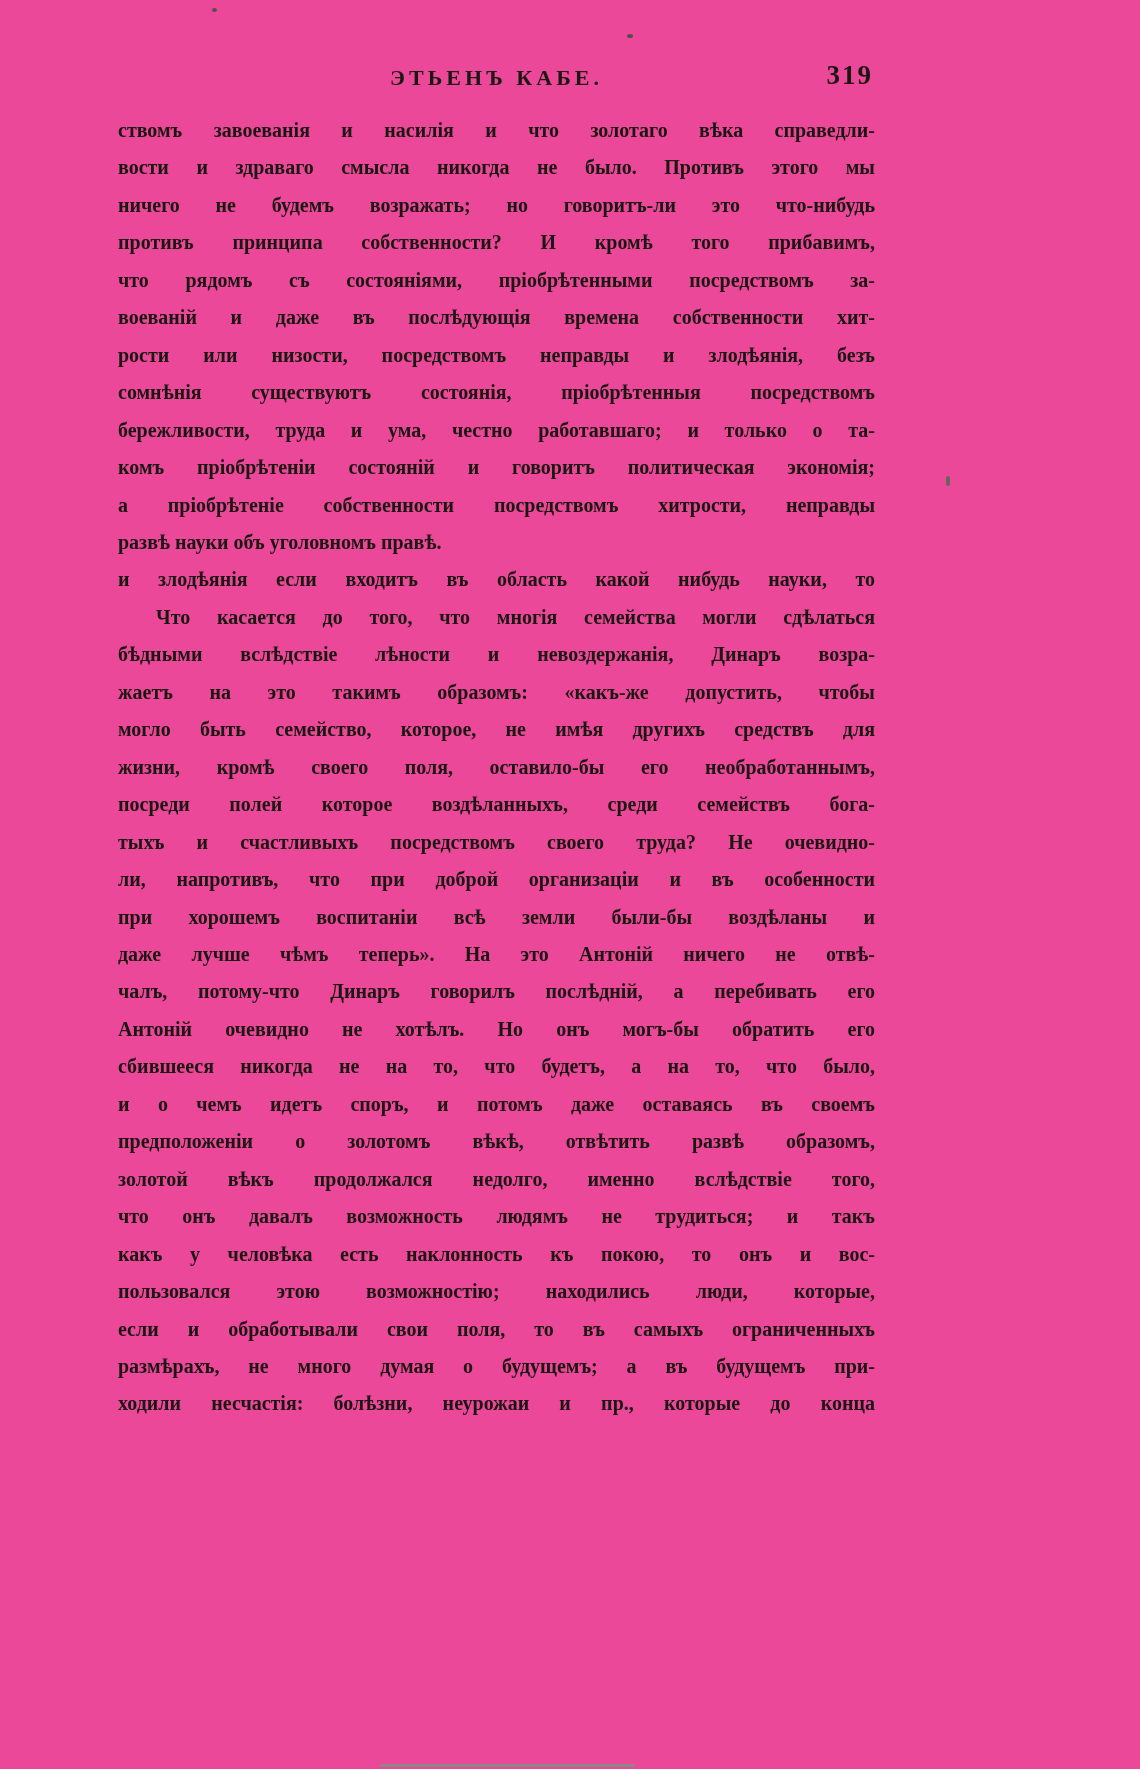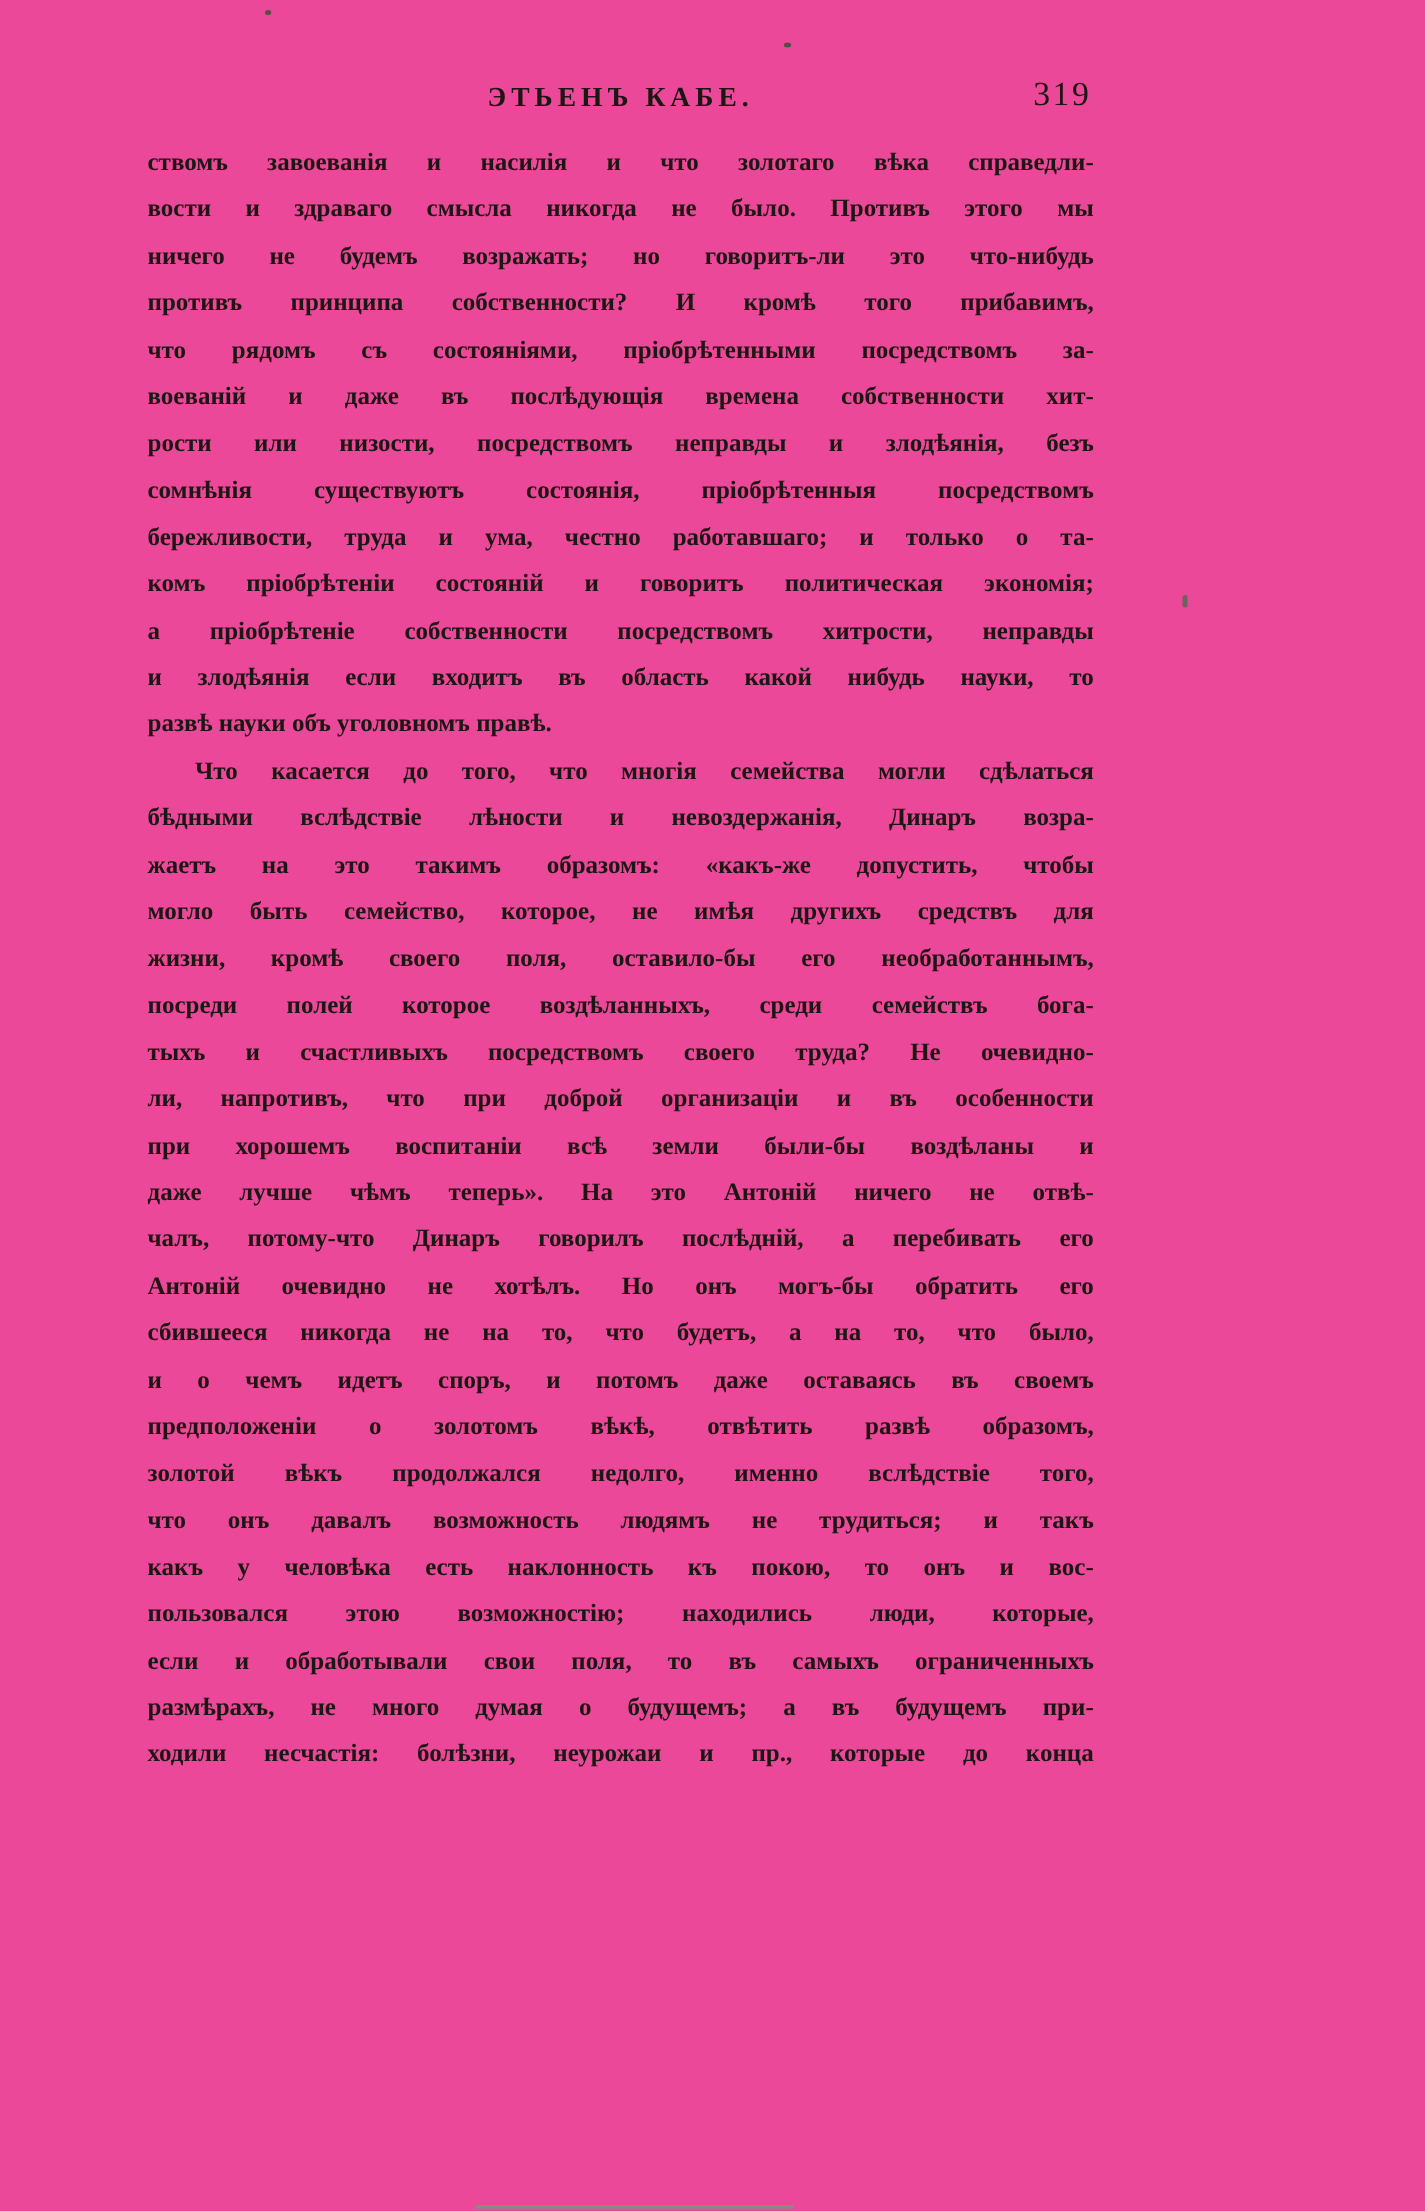--- a/index.html
+++ b/index.html
@@ -28,21 +28,21 @@
     left: 0; right: 0; top: 5px;
     text-align: center;
     font-size: 22px;
     font-weight: bold;
     letter-spacing: 4px;
   }
   .page-number {
     position: absolute;
     right: 2px; top: 0;
     font-size: 27px;
-    font-weight: normal;
+    font-weight: bold;
     letter-spacing: 2px;
   }
 
   .text-block {
     position: absolute;
     top: 112px;
     left: 118px;
     width: 757px;
     font-size: 20px;
     font-weight: bold;
@@ -83,22 +83,22 @@
       <div class="line">вости и здраваго смысла никогда не было. Противъ этого мы</div>
       <div class="line">ничего не будемъ возражать; но говоритъ-ли это что-нибудь</div>
       <div class="line">противъ принципа собственности? И кромѣ того прибавимъ,</div>
       <div class="line">что рядомъ съ состояніями, пріобрѣтенными посредствомъ за-</div>
       <div class="line">воеваній и даже въ послѣдующія времена собственности хит-</div>
       <div class="line">рости или низости, посредствомъ неправды и злодѣянія, безъ</div>
       <div class="line">сомнѣнія существуютъ состоянія, пріобрѣтенныя посредствомъ</div>
       <div class="line">бережливости, труда и ума, честно работавшаго; и только о та-</div>
       <div class="line">комъ пріобрѣтеніи состояній и говоритъ политическая экономія;</div>
       <div class="line">а пріобрѣтеніе собственности посредствомъ хитрости, неправды</div>
+      <div class="line para-end">развѣ науки объ уголовномъ правѣ.</div>
       <div class="line">и злодѣянія если входитъ въ область какой нибудь науки, то</div>
-      <div class="line para-end">развѣ науки объ уголовномъ правѣ.</div>
       <div class="line indent">Что касается до того, что многія семейства могли сдѣлаться</div>
       <div class="line">бѣдными вслѣдствіе лѣности и невоздержанія, Динаръ возра-</div>
       <div class="line">жаетъ на это такимъ образомъ: «какъ-же допустить, чтобы</div>
       <div class="line">могло быть семейство, которое, не имѣя другихъ средствъ для</div>
       <div class="line">жизни, кромѣ своего поля, оставило-бы его необработаннымъ,</div>
       <div class="line">посреди полей которое воздѣланныхъ, среди семействъ бога-</div>
       <div class="line">тыхъ и счастливыхъ посредствомъ своего труда? Не очевидно-</div>
       <div class="line">ли, напротивъ, что при доброй организаціи и въ особенности</div>
       <div class="line">при хорошемъ воспитаніи всѣ земли были-бы воздѣланы и</div>
       <div class="line">даже лучше чѣмъ теперь». На это Антоній ничего не отвѣ-</div>

